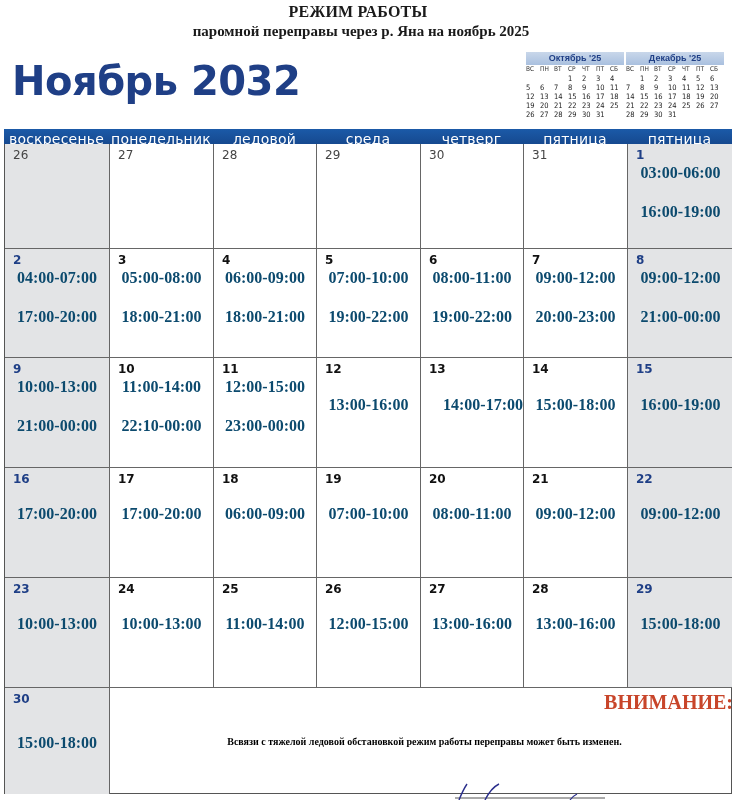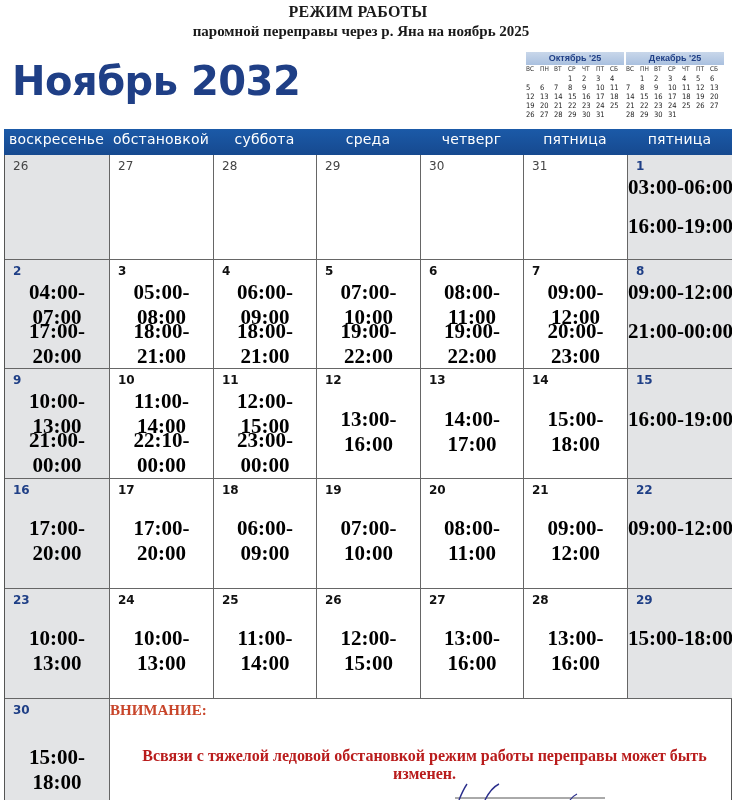--- a/index.html
+++ b/index.html
@@ -18,50 +18,50 @@
     .mini-cal.oct { left: 526px; }
     .mini-cal.dec { left: 626px; }
     .mini-head { background: linear-gradient(#c9d7ea, #a9c0df); color: #1f3f86; font-size: 9px;
       font-weight: bold; text-align: center; height: 13px; line-height: 13px; }
     .mini-grid { display: grid; grid-template-columns: repeat(7, 14px); font-size: 7.5px;
       line-height: 9px; text-align: left; color: #222; font-family: "DejaVu Sans Condensed", "DejaVu Sans", sans-serif; }
     .mini-grid .dow { font-size: 6.5px; color: #333; }
 
     .cal { position: absolute; left: 4px; top: 129px; width: 728px; }
     .cal-head { display: grid; grid-template-columns: 105px 104px 103px 104px 103px 104px 105px;
-      height: 26px; background: linear-gradient(#1b5aa8, #16498f); color: #fff; }
+      height: 15px; background: linear-gradient(#1b5aa8, #16498f); color: #fff; }
     .cal-head div { text-align: center; font-size: 14px; line-height: 21px; font-family: "DejaVu Sans", sans-serif; letter-spacing: 0.2px; }
 
     .cal-body { display: grid; grid-template-columns: 105px 104px 103px 104px 103px 104px 105px;
       border-left: 1px solid #555; border-right: 1px solid #555; }
     .cell { position: relative; border-right: 1px solid #666; border-bottom: 1px solid #666; background: #fff; }
     .cell:nth-child(7n) { border-right: none; }
     .cell.weekend { background: #e3e4e6; }
     .cell.row0 { height: 105px; }
     .cell.row1 { height: 109px; }
     .cell.row2 { height: 110px; }
     .cell.row3 { height: 110px; }
     .cell.row4 { height: 110px; }
     .day-num { position: absolute; left: 8px; top: 4px; font-size: 12px; font-weight: bold;
       font-family: "DejaVu Sans", sans-serif; color: #111; }
     .cell.weekend .day-num { color: #1f3f86; }
     .cell.prev .day-num { color: #444; font-weight: normal; }
     .slot { position: absolute; left: 0; width: 100%; text-align: center;
-      font-family: "Liberation Serif", serif; font-weight: bold; font-size: 21px; color: #000000; }
+      font-family: "Liberation Serif", serif; font-weight: bold; font-size: 16px; color: #0c4a6e; }
     .slot.a { top: 20px; }
     .slot.b { top: 59px; }
     .slot.mid { top: 38px; }
 
     .last-row { display: grid; grid-template-columns: 105px 623px; border-left: 1px solid #555; border-right: 1px solid #555; border-bottom: 1px solid #555; height: 106px; }
     .last-row .cell { height: 106px; border-bottom: none; }
     .notice { position: relative; }
-    .notice-title { position: absolute; top: 3px; left: 0; width: 100%; text-align: left;
-      font-family: "Liberation Serif", serif; font-weight: bold; font-size: 15px; color: #c8452a; }
+    .notice-title { position: absolute; top: 3px; left: 0; width: 100%; text-align: right;
+      font-family: "Liberation Serif", serif; font-weight: bold; font-size: 20px; color: #c8452a; }
     .notice-text { position: absolute; top: 48px; left: 0; width: 100%; text-align: center;
-      font-family: "Liberation Serif", serif; font-weight: bold; font-size: 16px; color: #b91c1c; padding-left: 6px; }
+      font-family: "Liberation Serif", serif; font-weight: bold; font-size: 10px; color: #000000; padding-left: 6px; }
 
     .signature { position: absolute; left: 455px; top: 782px; width: 150px; height: 18px; }
   </style>
 </head>
 <body>
 
 <div class="doc-title t1">РЕЖИМ РАБОТЫ</div>
 <div class="doc-title t2">паромной переправы через р. Яна на ноябрь 2025</div>
 <div class="month-title">Ноябрь 2032</div>
 
@@ -156,22 +156,22 @@
       <span>31</span>
       <span></span>
       <span></span>
       <span></span>
     </div>
 </div>
 
 <div class="cal">
   <div class="cal-head">
     <div>воскресенье</div>
-    <div>обстановкой</div>
-    <div>суббота</div>
+    <div>понедельник</div>
+    <div>ледовой</div>
     <div>среда</div>
     <div>четверг</div>
     <div>пятница</div>
     <div>пятница</div>
   </div>
   <div class="cal-body" id="cal-body">
       <div class="cell row0 weekend prev">
         <span class="day-num">26</span>
       </div>
       <div class="cell row0 prev">
@@ -243,21 +243,21 @@
         <span class="day-num">11</span>
         <div class="slot a">12:00-15:00</div>
         <div class="slot b">23:00-00:00</div>
       </div>
       <div class="cell row2">
         <span class="day-num">12</span>
         <div class="slot mid" style="top: 38px;">13:00-16:00</div>
       </div>
       <div class="cell row2">
         <span class="day-num">13</span>
-        <div class="slot mid" style="top: 38px;">14:00-17:00</div>
+        <div class="slot mid" style="top: 38px; text-align: right;">14:00-17:00</div>
       </div>
       <div class="cell row2">
         <span class="day-num">14</span>
         <div class="slot mid" style="top: 38px;">15:00-18:00</div>
       </div>
       <div class="cell row2 weekend">
         <span class="day-num">15</span>
         <div class="slot mid" style="top: 38px;">16:00-19:00</div>
       </div>
       <div class="cell row3 weekend">

